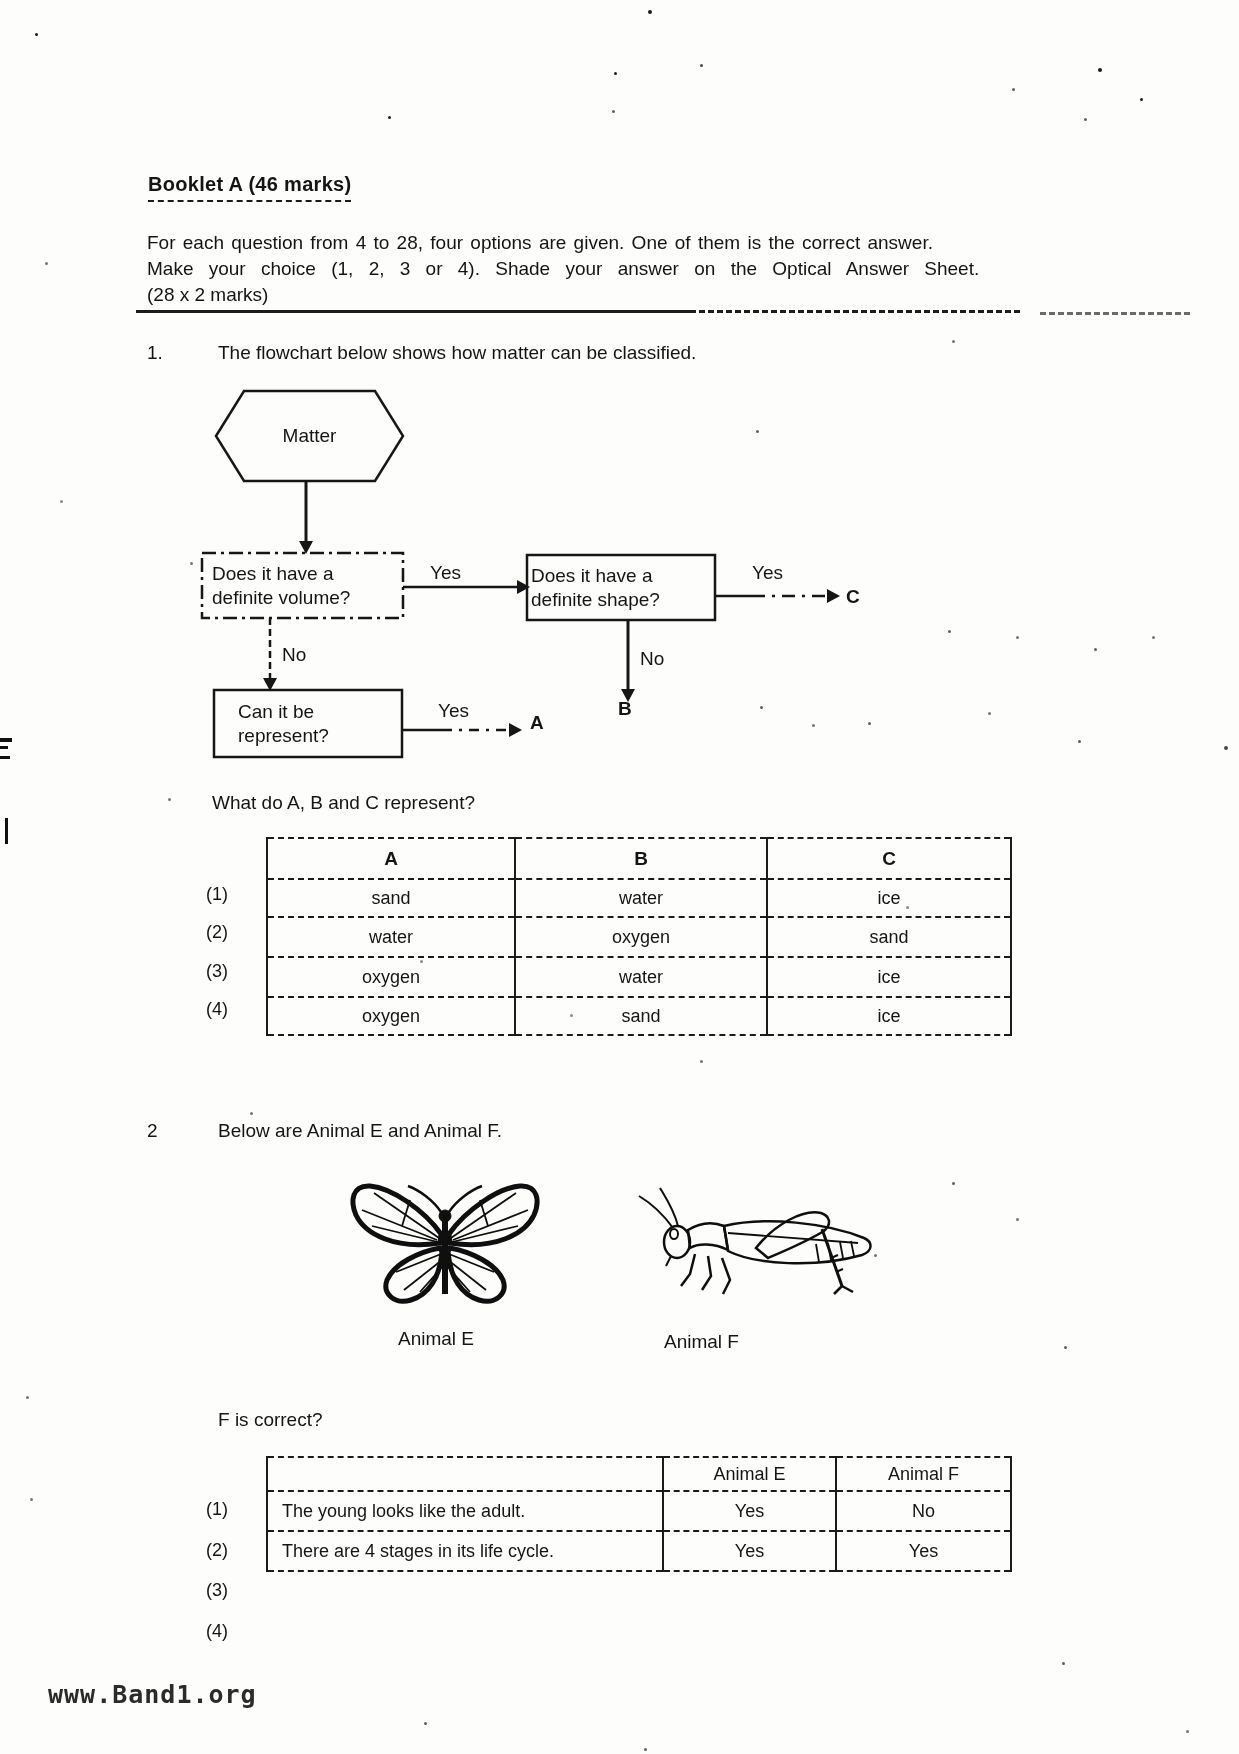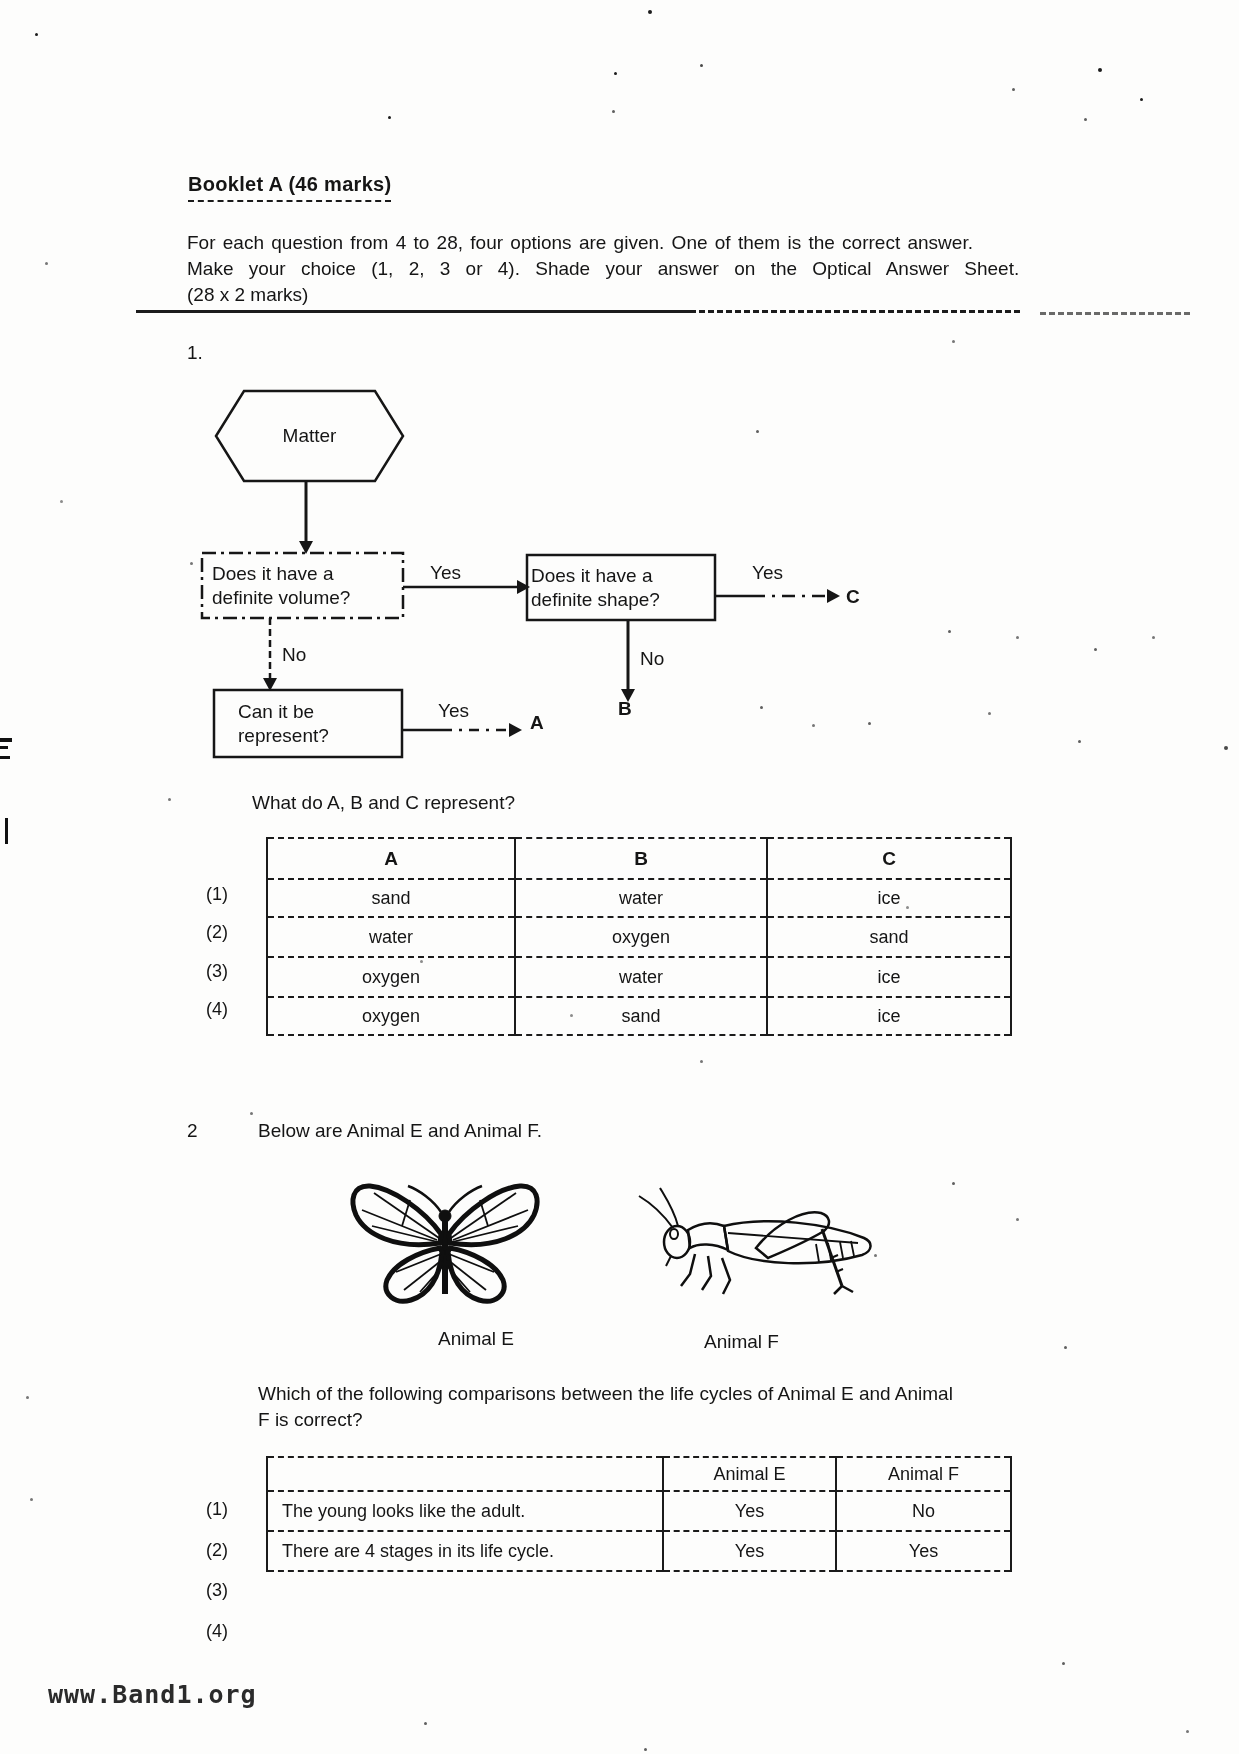--- a/index.html
+++ b/index.html
@@ -1,19 +1,19 @@
 <!DOCTYPE html>
 <html><head>
 <meta charset="utf-8">
 <style>
   html,body{margin:0;padding:0;background:#9a9a9a;}
   .page{position:relative;width:1239px;height:1754px;background:#fdfdfc;margin:0 auto;
         font-family:"Liberation Sans",sans-serif;color:#151515;overflow:hidden;}
   .abs{position:absolute;}
-  .txt{position:absolute;font-size:19px;line-height:25px;white-space:nowrap;margin-left:40px;}
+  .txt{position:absolute;font-size:19px;line-height:25px;white-space:nowrap;}
   .wrap{white-space:normal;}
   .title{font-size:20px;font-weight:bold;letter-spacing:.3px;
          border-bottom:2px dashed #1a1a1a;padding-bottom:3px;}
   .rule-solid{position:absolute;height:0;border-top:3px solid #1c1c1c;}
   .rule-dash{position:absolute;height:0;border-top:3px dashed #1c1c1c;}
   .flowlabel{position:absolute;font-size:19px;}
   .boxtext{position:absolute;display:flex;align-items:center;justify-content:center;
            font-size:19px;line-height:24px;}
   .letter{font-size:19px;font-weight:bold;}
   table{border-collapse:collapse;table-layout:fixed;position:absolute;}
@@ -86,20 +86,21 @@
 
   <div class="txt" style="left:147px;top:230px;word-spacing:2px;">For each question from 4 to 28, four options are given. One of them is the correct answer.</div>
   <div class="txt" style="left:147px;top:256px;word-spacing:10px;">Make your choice (1, 2, 3 or 4). Shade your answer on the Optical Answer Sheet.</div>
   <div class="txt" style="left:147px;top:282px;">(28 x 2 marks)</div>
 
   <div class="rule-solid" style="left:136px;top:310px;width:554px;"></div>
   <div class="rule-dash" style="left:690px;top:310px;width:330px;"></div>
   <div class="rule-dash" style="left:1040px;top:312px;width:150px;opacity:.65;"></div>
 
   <div class="txt" style="left:147px;top:340px;">1.</div>
+  <div class="txt" style="left:218px;top:340px;">The flowchart below shows how matter can be classified.</div>
 
   <div>
     <svg class="abs" style="left:140px;top:380px;" width="760" height="400" viewBox="0 0 760 400">
       <g stroke="#161616" fill="none" stroke-width="2.5">
 
         <polygon points="76,56 104,11 235,11 263,56 235,101 104,101"></polygon>
 
         <rect x="62" y="173" width="201" height="65" stroke-dasharray="14 5 3 5"></rect>
         <rect x="387" y="175" width="188" height="65"></rect>
         <rect x="74" y="310" width="188" height="67"></rect>
@@ -240,21 +241,20 @@
       <path d="M60,78 L55,98 L46,110"></path>
       <path d="M73,80 L76,100 L67,114"></path>
       <path d="M87,82 L95,104 L88,118"></path>
       <path d="M36,80 L31,90" stroke-width="2"></path>
     </g>
   </svg>
 
   <div class="txt" style="left:398px;top:1326px;">Animal E</div>
   <div class="txt" style="left:664px;top:1329px;">Animal F</div>
 
-  <div class="txt" style="left:218px;top:1381px;">Which of the following comparisons between the life cycles of Animal E and Animal</div>
   <div class="txt" style="left:218px;top:1407px;">F is correct?</div>
 
   <div class="optlabel" style="left:206px;top:1499px;">(1)</div>
   <div class="optlabel" style="left:206px;top:1540px;">(2)</div>
   <div class="optlabel" style="left:206px;top:1580px;">(3)</div>
   <div class="optlabel" style="left:206px;top:1621px;">(4)</div>
 
   <table class="opt-table t2" style="left:266px;top:1456px;width:744px;">
     <colgroup>
         <col style="width:396px">

